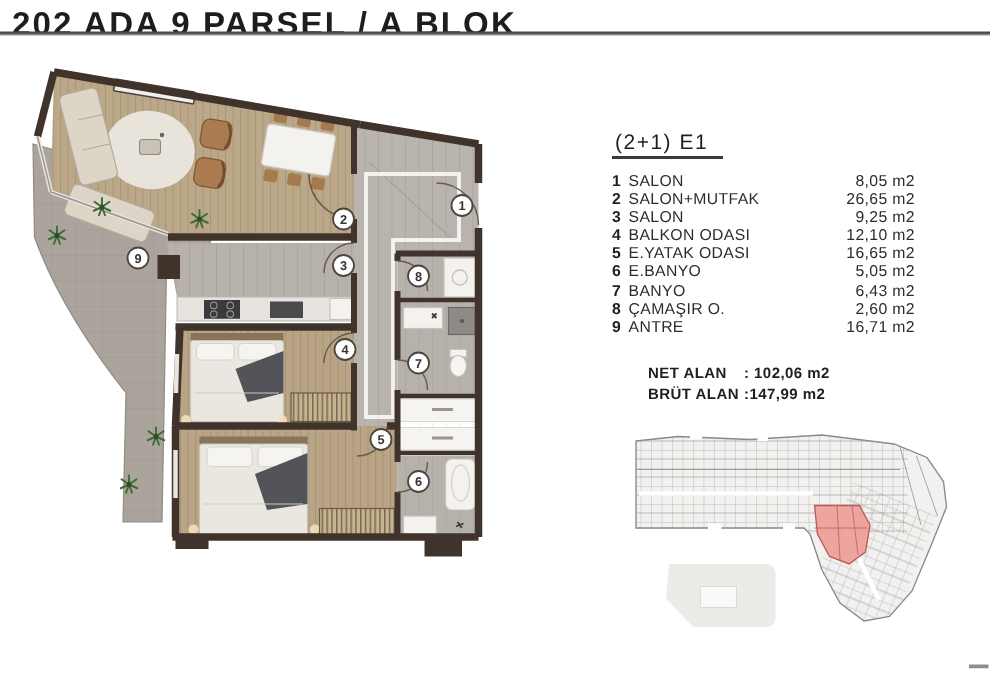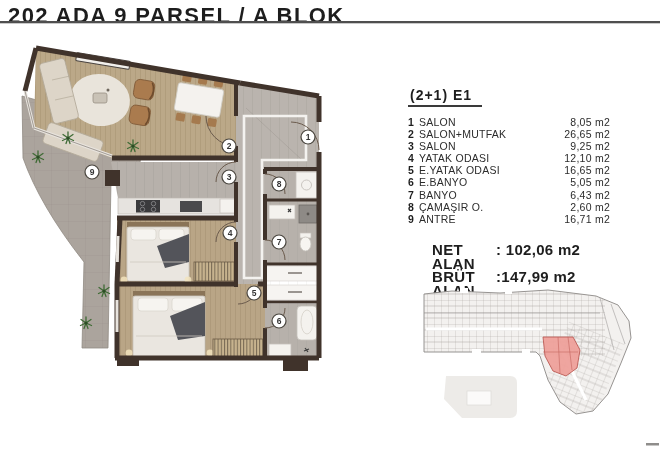--- a/index.html
+++ b/index.html
@@ -15,34 +15,34 @@
     letter-spacing:1.4px;white-space:nowrap;
   }
   .title-rule{
     position:absolute;left:0;top:21px;width:660px;height:2px;
     background:#4f4f4f;box-shadow:0 1px 0 #c9c9c9;
   }
   .plan-svg{position:absolute;left:0;top:0;width:400px;height:466px;}
   .keyplan-svg{position:absolute;left:415px;top:285px;width:245px;height:181px;}
   .unit-panel{position:absolute;left:408px;top:86px;width:202px;color:#262626;}
   .unit-heading{
-    display:inline-block;font-size:14px;font-weight:700;letter-spacing:1px;
+    display:inline-block;font-size:14px;font-weight:400;letter-spacing:1px;
     border-bottom:2px solid #3a3a3a;padding:0 10px 2px 2px;color:#1e1e1e;
   }
   .room-list{margin-top:9px;}
   .room-row{
     display:flex;align-items:baseline;
     font-size:10.5px;line-height:12.1px;letter-spacing:0.25px;color:#2c2c2c;
   }
   .room-no{font-weight:700;width:11px;flex:none;color:#1f1f1f;}
   .room-name{flex:1;}
   .room-area{text-align:right;flex:none;}
   .totals{position:absolute;left:408px;top:243px;width:202px;}
   .total-row{
-    display:flex;font-size:15px;font-weight:700;line-height:13.5px;
+    display:flex;font-size:10px;font-weight:700;line-height:13.5px;
     letter-spacing:0.3px;color:#1e1e1e;padding-left:24px;
   }
   .total-label{width:64px;flex:none;}
 </style>
 </head>
 <body>
 
 <div class="title">202 ADA 9 PARSEL / A BLOK</div>
 <div class="title-rule"></div>
 
@@ -321,21 +321,21 @@
       <span class="room-name">SALON+MUTFAK</span>
       <span class="room-area">26,65 m2</span>
     </div>
     <div class="room-row">
       <span class="room-no">3</span>
       <span class="room-name">SALON</span>
       <span class="room-area">9,25 m2</span>
     </div>
     <div class="room-row">
       <span class="room-no">4</span>
-      <span class="room-name">YATAK ODASI</span>
+      <span class="room-name">BALKON ODASI</span>
       <span class="room-area">12,10 m2</span>
     </div>
     <div class="room-row">
       <span class="room-no">5</span>
       <span class="room-name">E.YATAK ODASI</span>
       <span class="room-area">16,65 m2</span>
     </div>
     <div class="room-row">
       <span class="room-no">6</span>
       <span class="room-name">E.BANYO</span>

